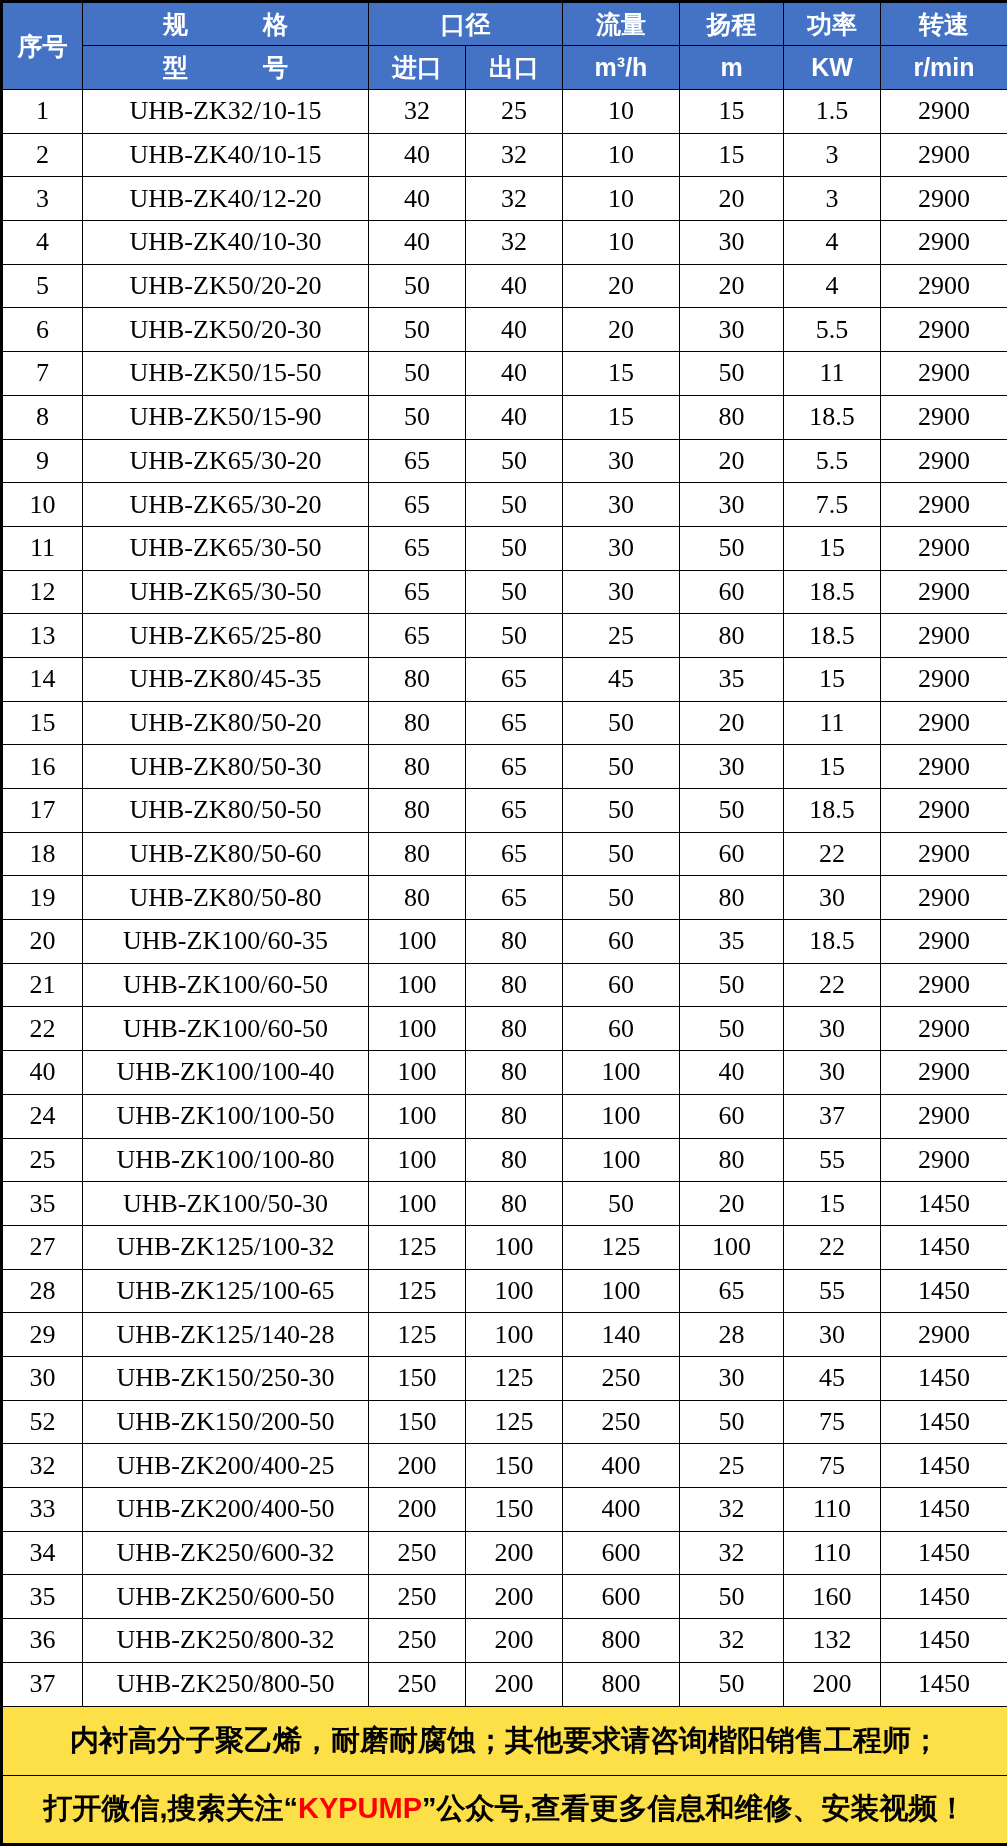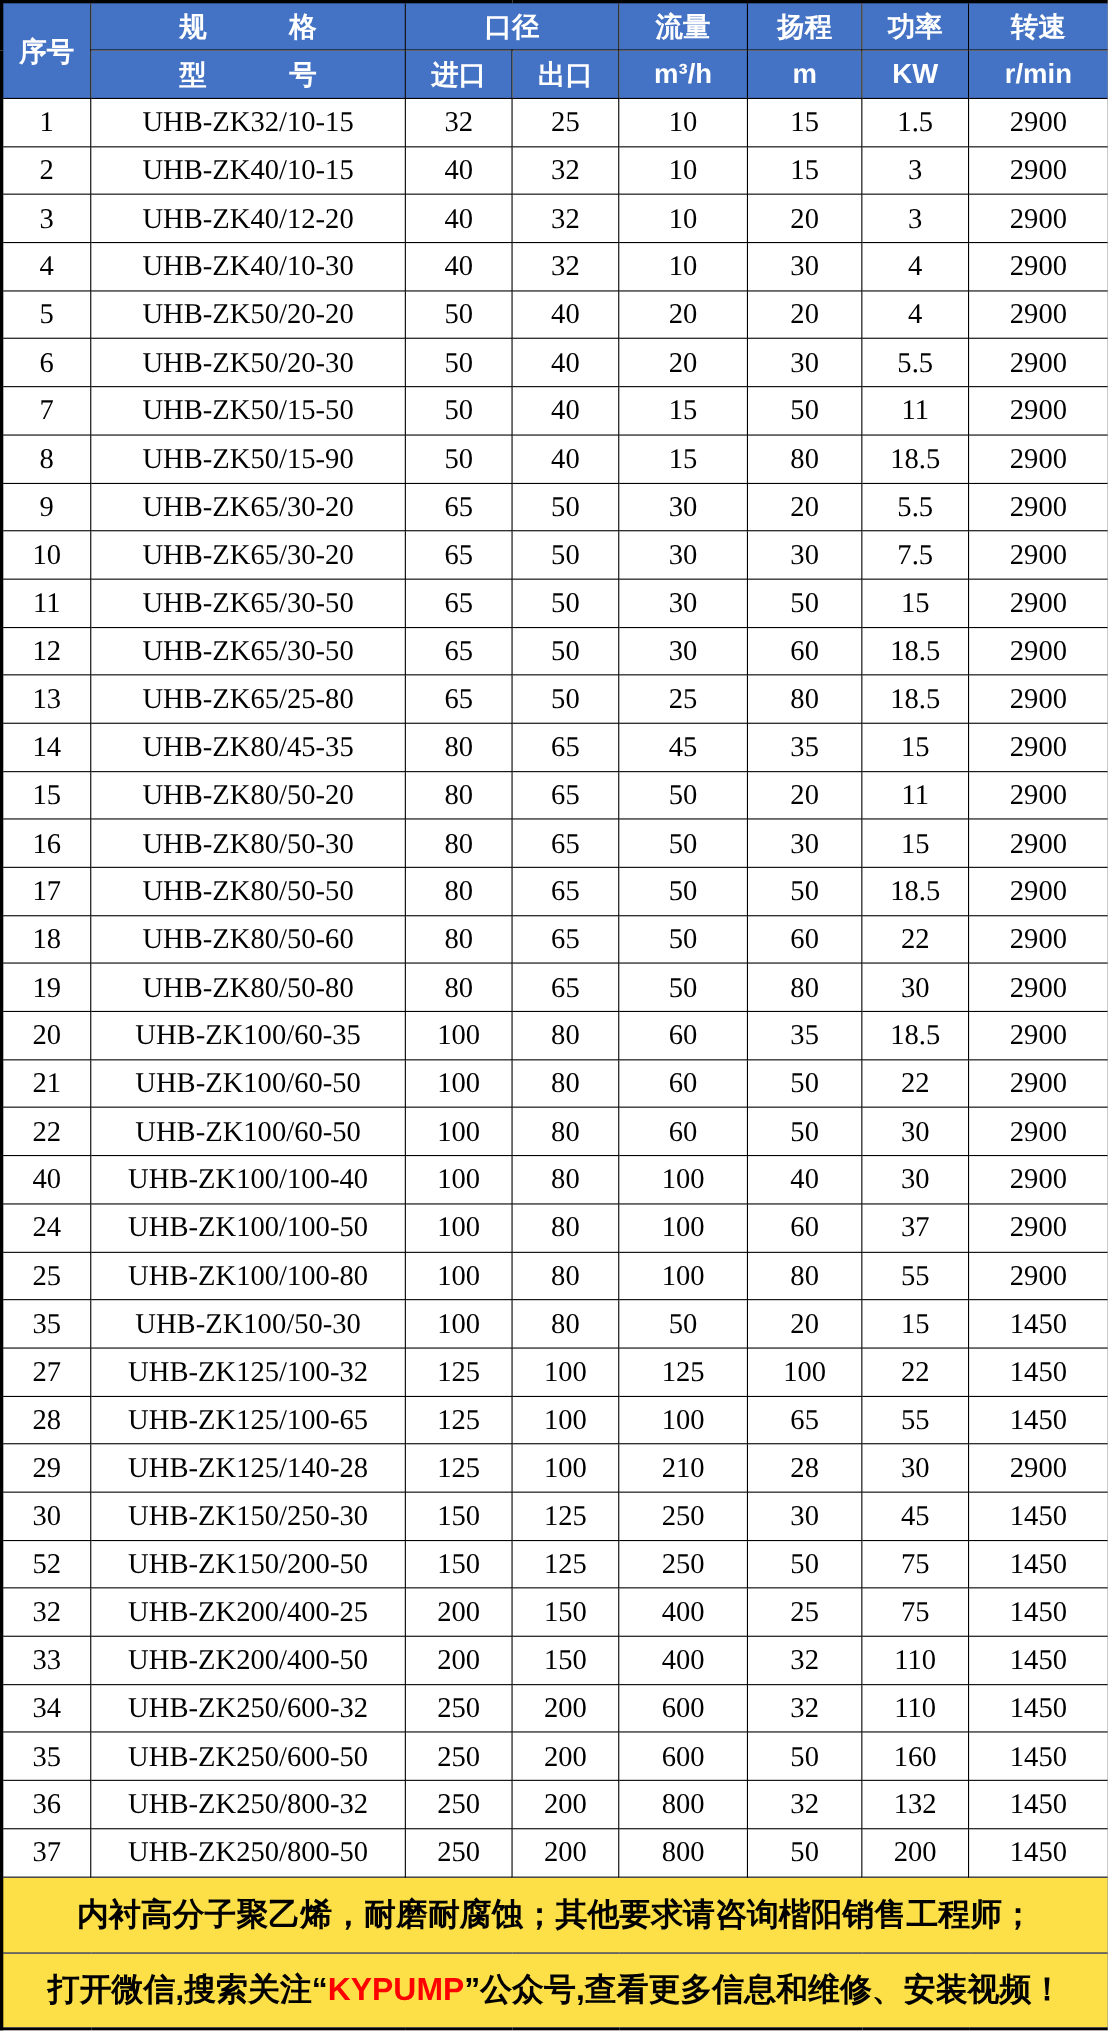--- a/index.html
+++ b/index.html
@@ -369,21 +369,21 @@
         <td>100</td>
         <td>65</td>
         <td>55</td>
         <td>1450</td>
       </tr>
       <tr>
         <td>29</td>
         <td>UHB-ZK125/140-28</td>
         <td>125</td>
         <td>100</td>
-        <td>210</td>
+        <td>140</td>
         <td>28</td>
         <td>30</td>
         <td>2900</td>
       </tr>
       <tr>
         <td>30</td>
         <td>UHB-ZK150/250-30</td>
         <td>150</td>
         <td>125</td>
         <td>250</td>

